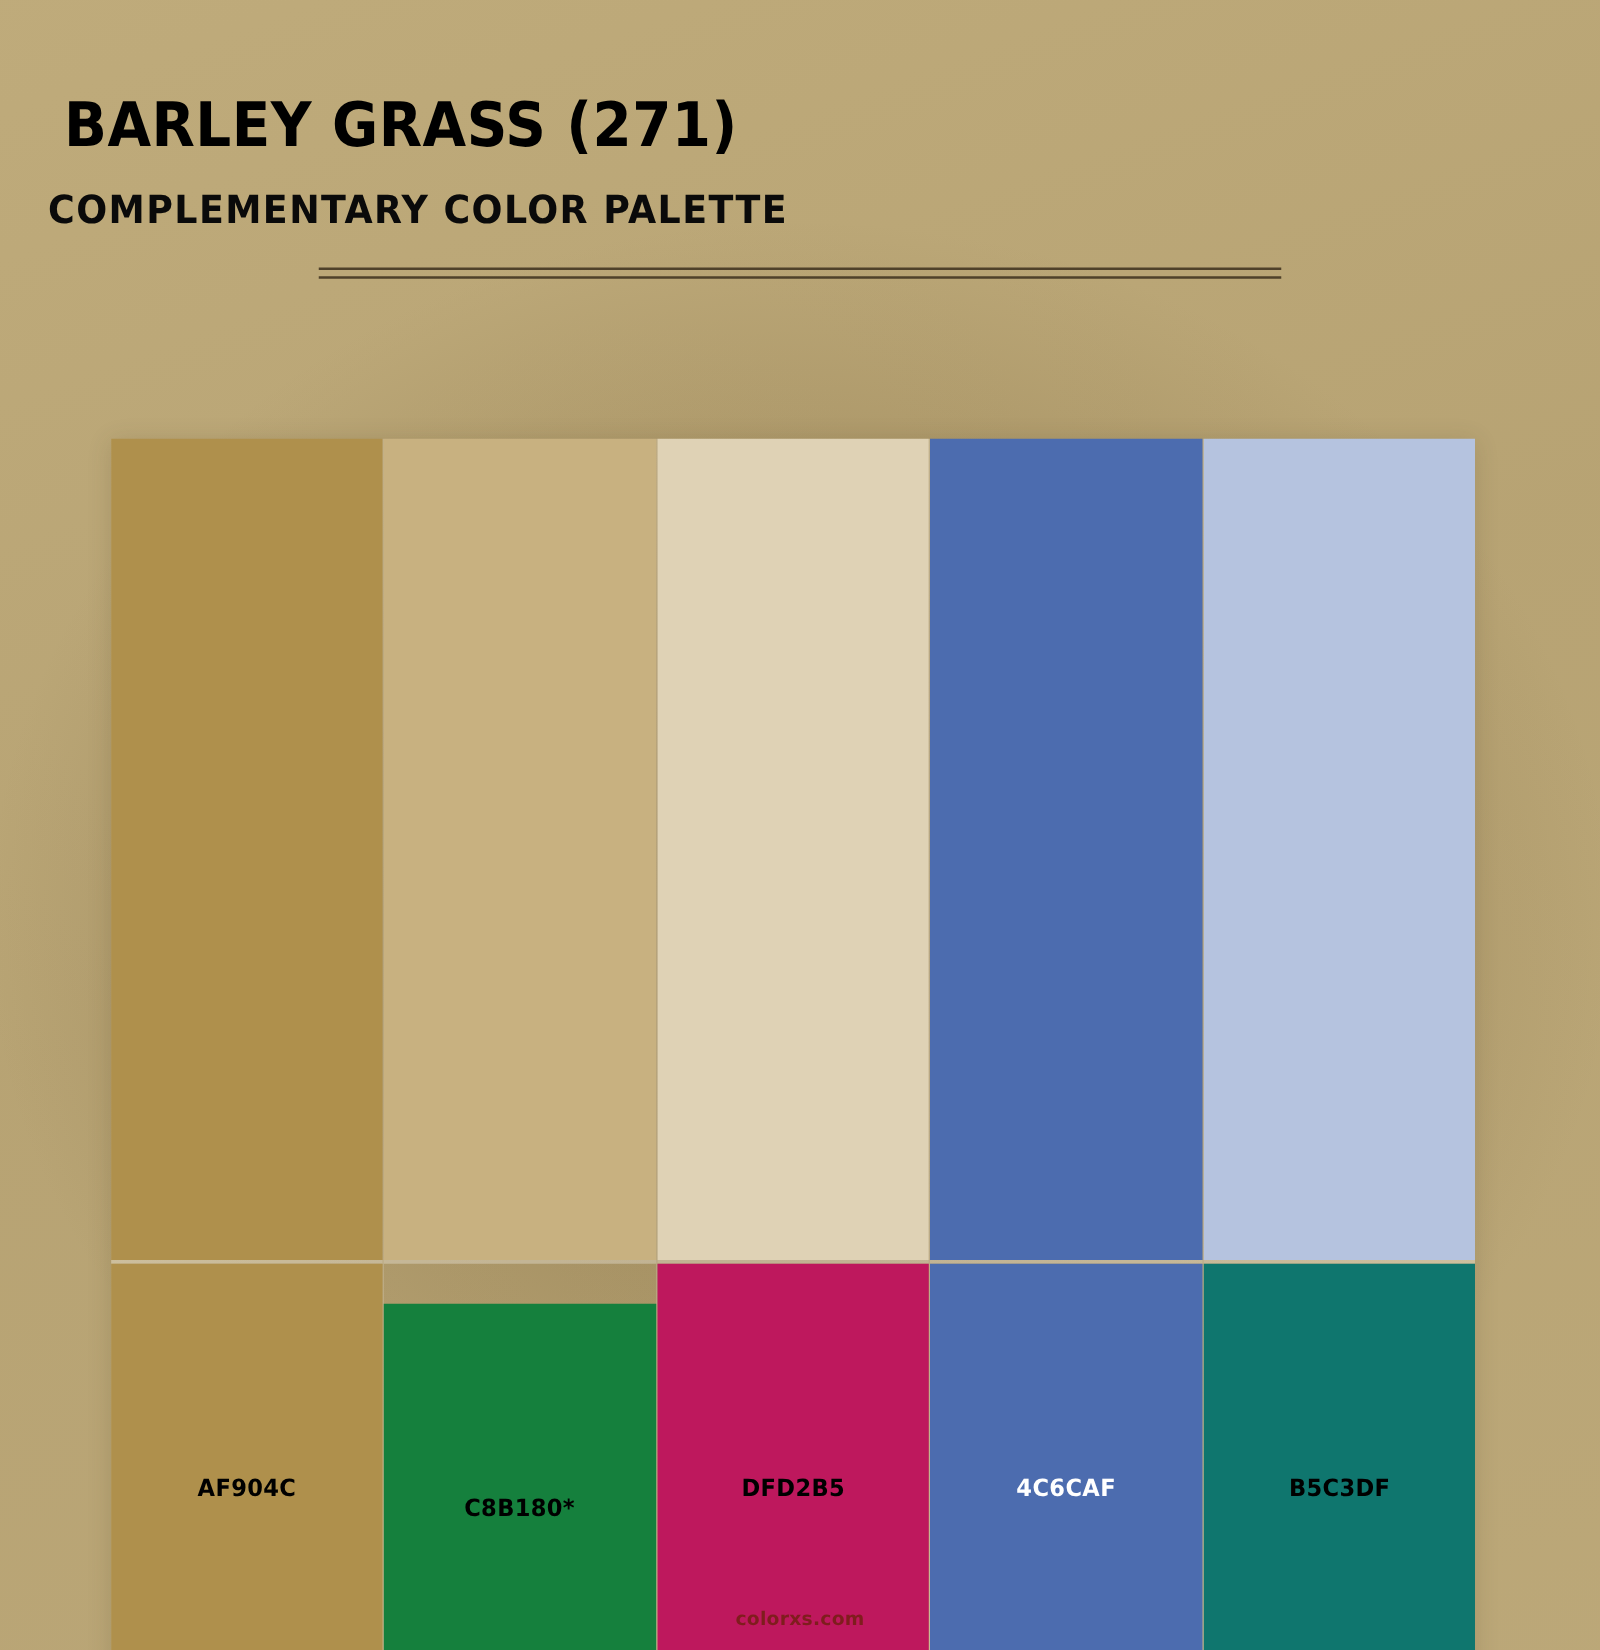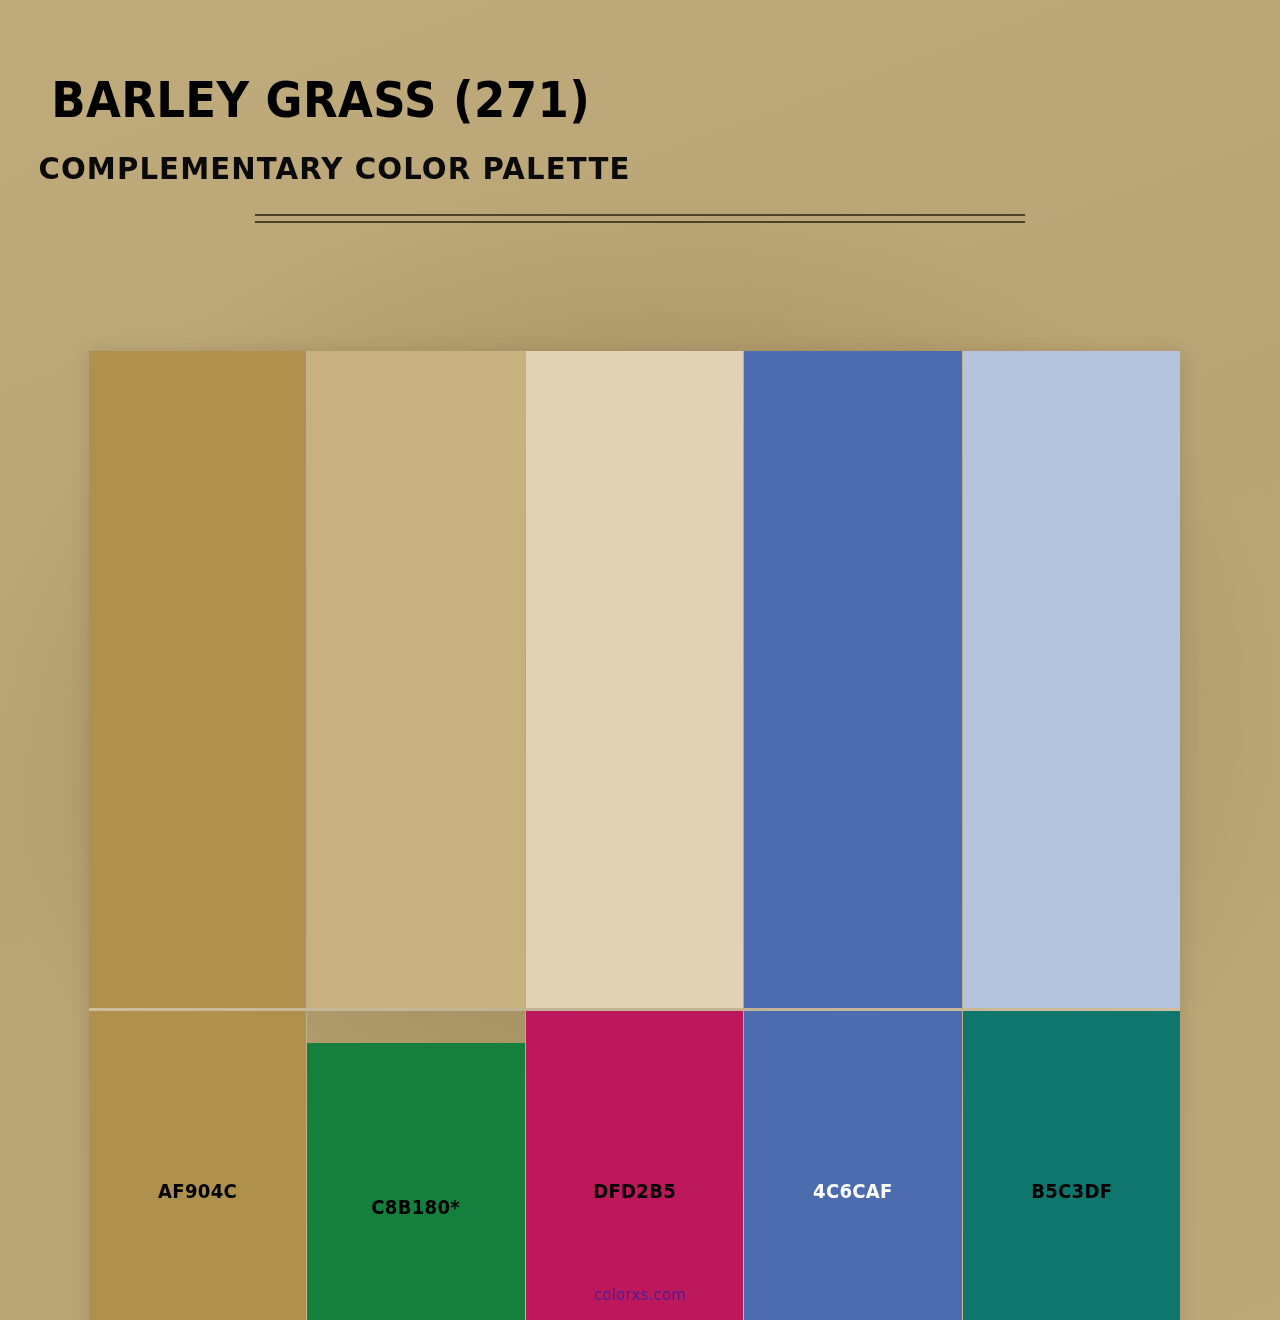--- a/index.html
+++ b/index.html
@@ -129,22 +129,22 @@
     position: absolute;
     left: 0;
     top: 1285px;
     width: 1280px;
     text-align: center;
     z-index: 5;
   }
   #footer-text {
     font-family: "DejaVu Sans", sans-serif;
     font-size: 15px;
-    font-weight: 400;
-    color: #4c1d95;
+    font-weight: 700;
+    color: #7f1d1d;
     letter-spacing: 0.2px;
     margin-top: 44px;
   }
 </style>
 </head>
 <body>
 
 <div id="bg-base"></div>
 <div id="bg-vignette"></div>
 <div id="bg-tint"></div>

